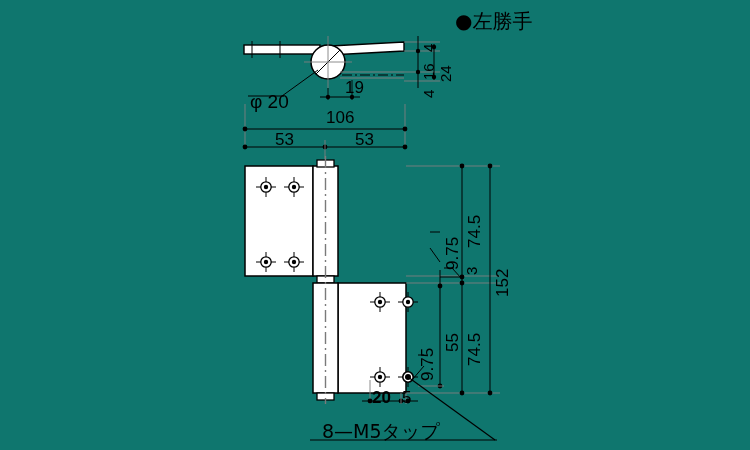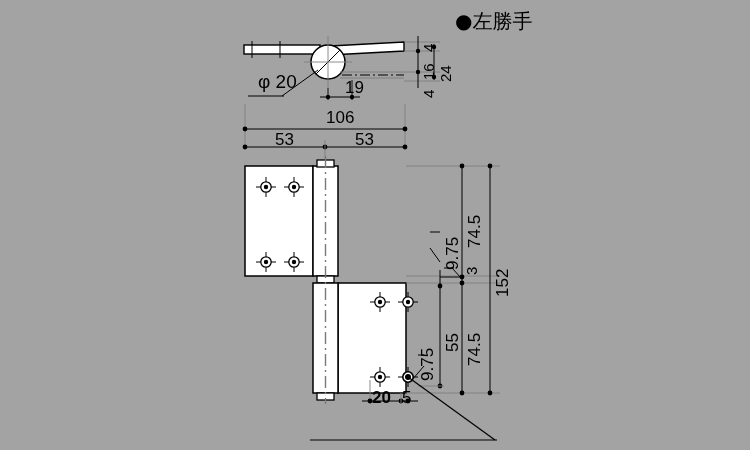--- a/index.html
+++ b/index.html
@@ -4,21 +4,21 @@
 <style>
   html, body {
     margin: 0;
     padding: 0;
     background: #ffffff;
   }
   #page {
     position: relative;
     width: 750px;
     height: 450px;
-    background: #a3a3a3;
+    background: #0f766e;
     overflow: hidden;
     font-family: "Liberation Sans", sans-serif;
   }
   #drawing {
     position: absolute;
     left: 0;
     top: 0;
     width: 750px;
     height: 450px;
   }
@@ -225,21 +225,21 @@
         <circle cx="401" cy="401" r="2.4" fill="#000000" stroke="none"></circle>
         <circle cx="408" cy="401" r="2.4" fill="#000000" stroke="none"></circle>
         <line x1="401" y1="393" x2="401" y2="404" stroke="#808080" stroke-width="0.9"></line>
 
         <line x1="408" y1="377" x2="495" y2="440" stroke="#000000" stroke-width="1.2"></line>
         <line x1="310" y1="440" x2="497" y2="440" stroke="#000000" stroke-width="1.2"></line>
       </g>
     </g>
   </svg>
 
-  <div class="lbl" style="left:250px; top:72px; font-size:19px;margin-left:8px;">φ 20</div>
+  <div class="lbl" style="left:250px; top:92px; font-size:19px;">φ 20</div>
 
   <div class="lbl" style="left:345px; top:79px;">19</div>
 
   <div class="lbl sm vert" style="left:421px; top:52px;">4</div>
   <div class="lbl sm vert" style="left:421px; top:80px;">16</div>
   <div class="lbl sm vert" style="left:421px; top:98px;">4</div>
   <div class="lbl sm vert" style="left:438px; top:82px;">24</div>
 
   <div class="lbl" style="left:326px; top:109px;">106</div>
   <div class="lbl" style="left:275px; top:131px;">53</div>
@@ -250,14 +250,15 @@
   <div class="lbl vert" style="left:466px; top:366px;">74.5</div>
   <div class="lbl sm vert" style="left:464px; top:275px;">3</div>
 
   <div class="lbl vert" style="left:444px; top:270px;">9.75</div>
   <div class="lbl vert" style="left:419px; top:381px;">9.75</div>
   <div class="lbl vert" style="left:444px; top:352px;">55</div>
 
   <div class="lbl" style="left:372px; top:389px;font-weight:bold;">20</div>
   <div class="lbl" style="left:402px; top:389px;">5</div>
 
+  <div class="jp" style="left:322px; top:419px;">8—M5タップ</div>
 
 </div>
 
 </body></html>

